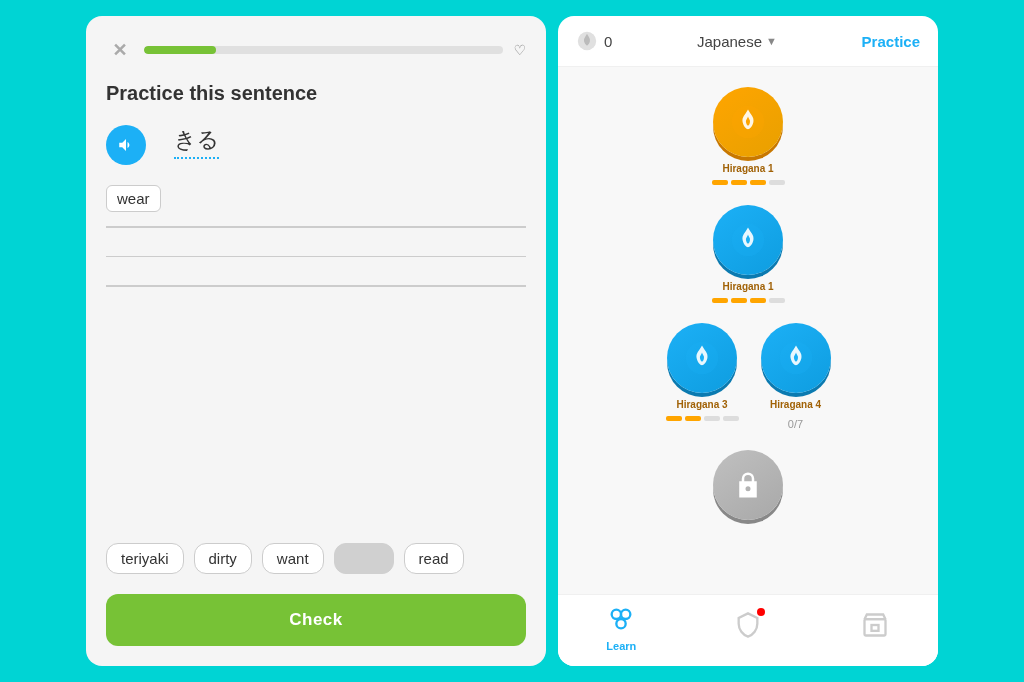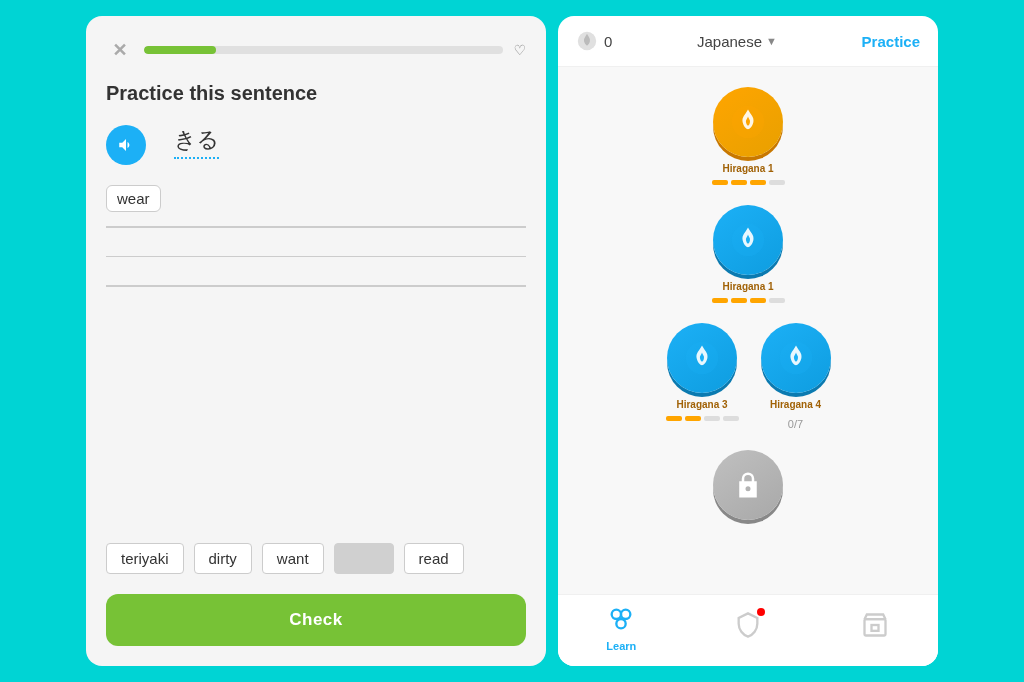--- a/index.html
+++ b/index.html
@@ -120,21 +120,21 @@
     .word-bank {
       display: flex;
       flex-wrap: wrap;
       gap: 10px;
       margin-top: auto;
       padding-top: 10px;
       margin-bottom: 20px;
     }
     .word-chip {
       border: 1.5px solid #ccc;
-      border-radius: 4px;
+      border-radius: 12px;
       padding: 6px 14px;
       font-size: 15px;
       color: #333;
       background: white;
       cursor: pointer;
     }
     .word-chip.blank {
       background: #d0d0d0;
       border-color: #d0d0d0;
       color: transparent;

